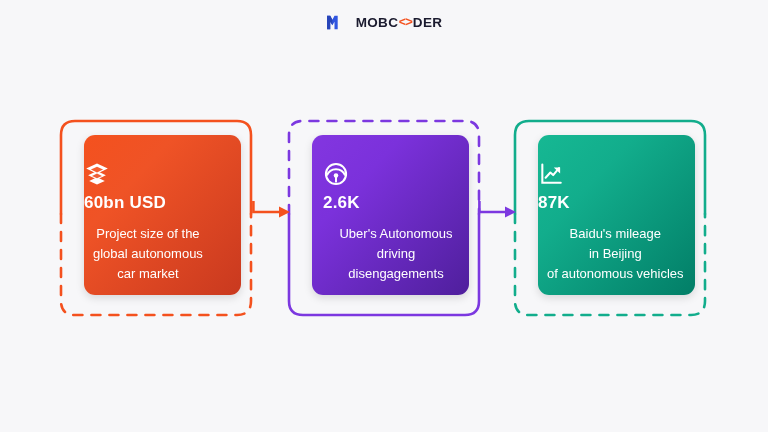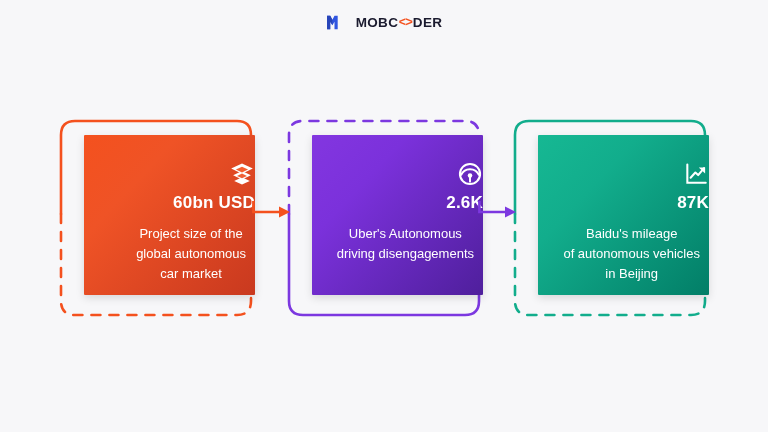--- a/index.html
+++ b/index.html
@@ -79,26 +79,26 @@
     width: 196px;
     height: 200px;
     pointer-events: none;
   }
 
   
   .panel {
     position: absolute;
     left: 26px;
     top: 17px;
-    width: 171px;
+    width: 157px;
     height: 160px;
-    border-radius: 1px;
+    border-radius: 11px;
     display: flex;
     flex-direction: column;
-    align-items: flex-end;
+    align-items: flex-start;
     padding-top: 26px;
     color: #ffffff;
     box-shadow: 0 3px 9px rgba(0,0,0,0.13);
     overflow: hidden;
   }
   #panel-0 { background: linear-gradient(133deg, #f4511e 0%, #ef5326 30%, #c9391f 100%); }
   #panel-1 { background: linear-gradient(133deg, #8336e0 0%, #7b31db 30%, #4f1f9c 100%); padding-left: 11px; }
   #panel-2 { background: linear-gradient(133deg, #16b893 0%, #12ad8c 32%, #027e67 100%); }
 
   .panel-icon {
@@ -205,22 +205,22 @@
     </svg>
     <div class="panel" id="panel-2">
       <svg class="panel-icon" viewBox="0 0 24 24">
         <path d="M4 3.2 L4 20 L21 20" fill="none" stroke="#ffffff" stroke-width="1.9" stroke-linecap="round"></path>
         <path d="M7 15.4 L11.4 10.6 L14 13 L19.4 6.6" fill="none" stroke="#ffffff" stroke-width="1.9" stroke-linecap="round" stroke-linejoin="round"></path>
         <path d="M14.6 6 L20.4 6 L20.4 11.6 Z" fill="#ffffff"></path>
       </svg>
       <div class="panel-value">87K</div>
       <div class="panel-desc">
         <div>Baidu's mileage</div>
+        <div>in Beijing</div>
         <div>of autonomous vehicles</div>
-        <div>in Beijing</div>
       </div>
     </div>
   </div>
 
 </div>
 
 <div class="arrow" id="arrow-0">
   <svg width="42" height="24" viewBox="0 0 42 24">
     <path d="M1.4 1 L1.4 12 L28 12" fill="none" stroke="#f4511e" stroke-width="2.6" stroke-linecap="butt"></path>
     <path d="M27 6.6 L38 12 L27 17.4 Z" fill="#f4511e"></path>

